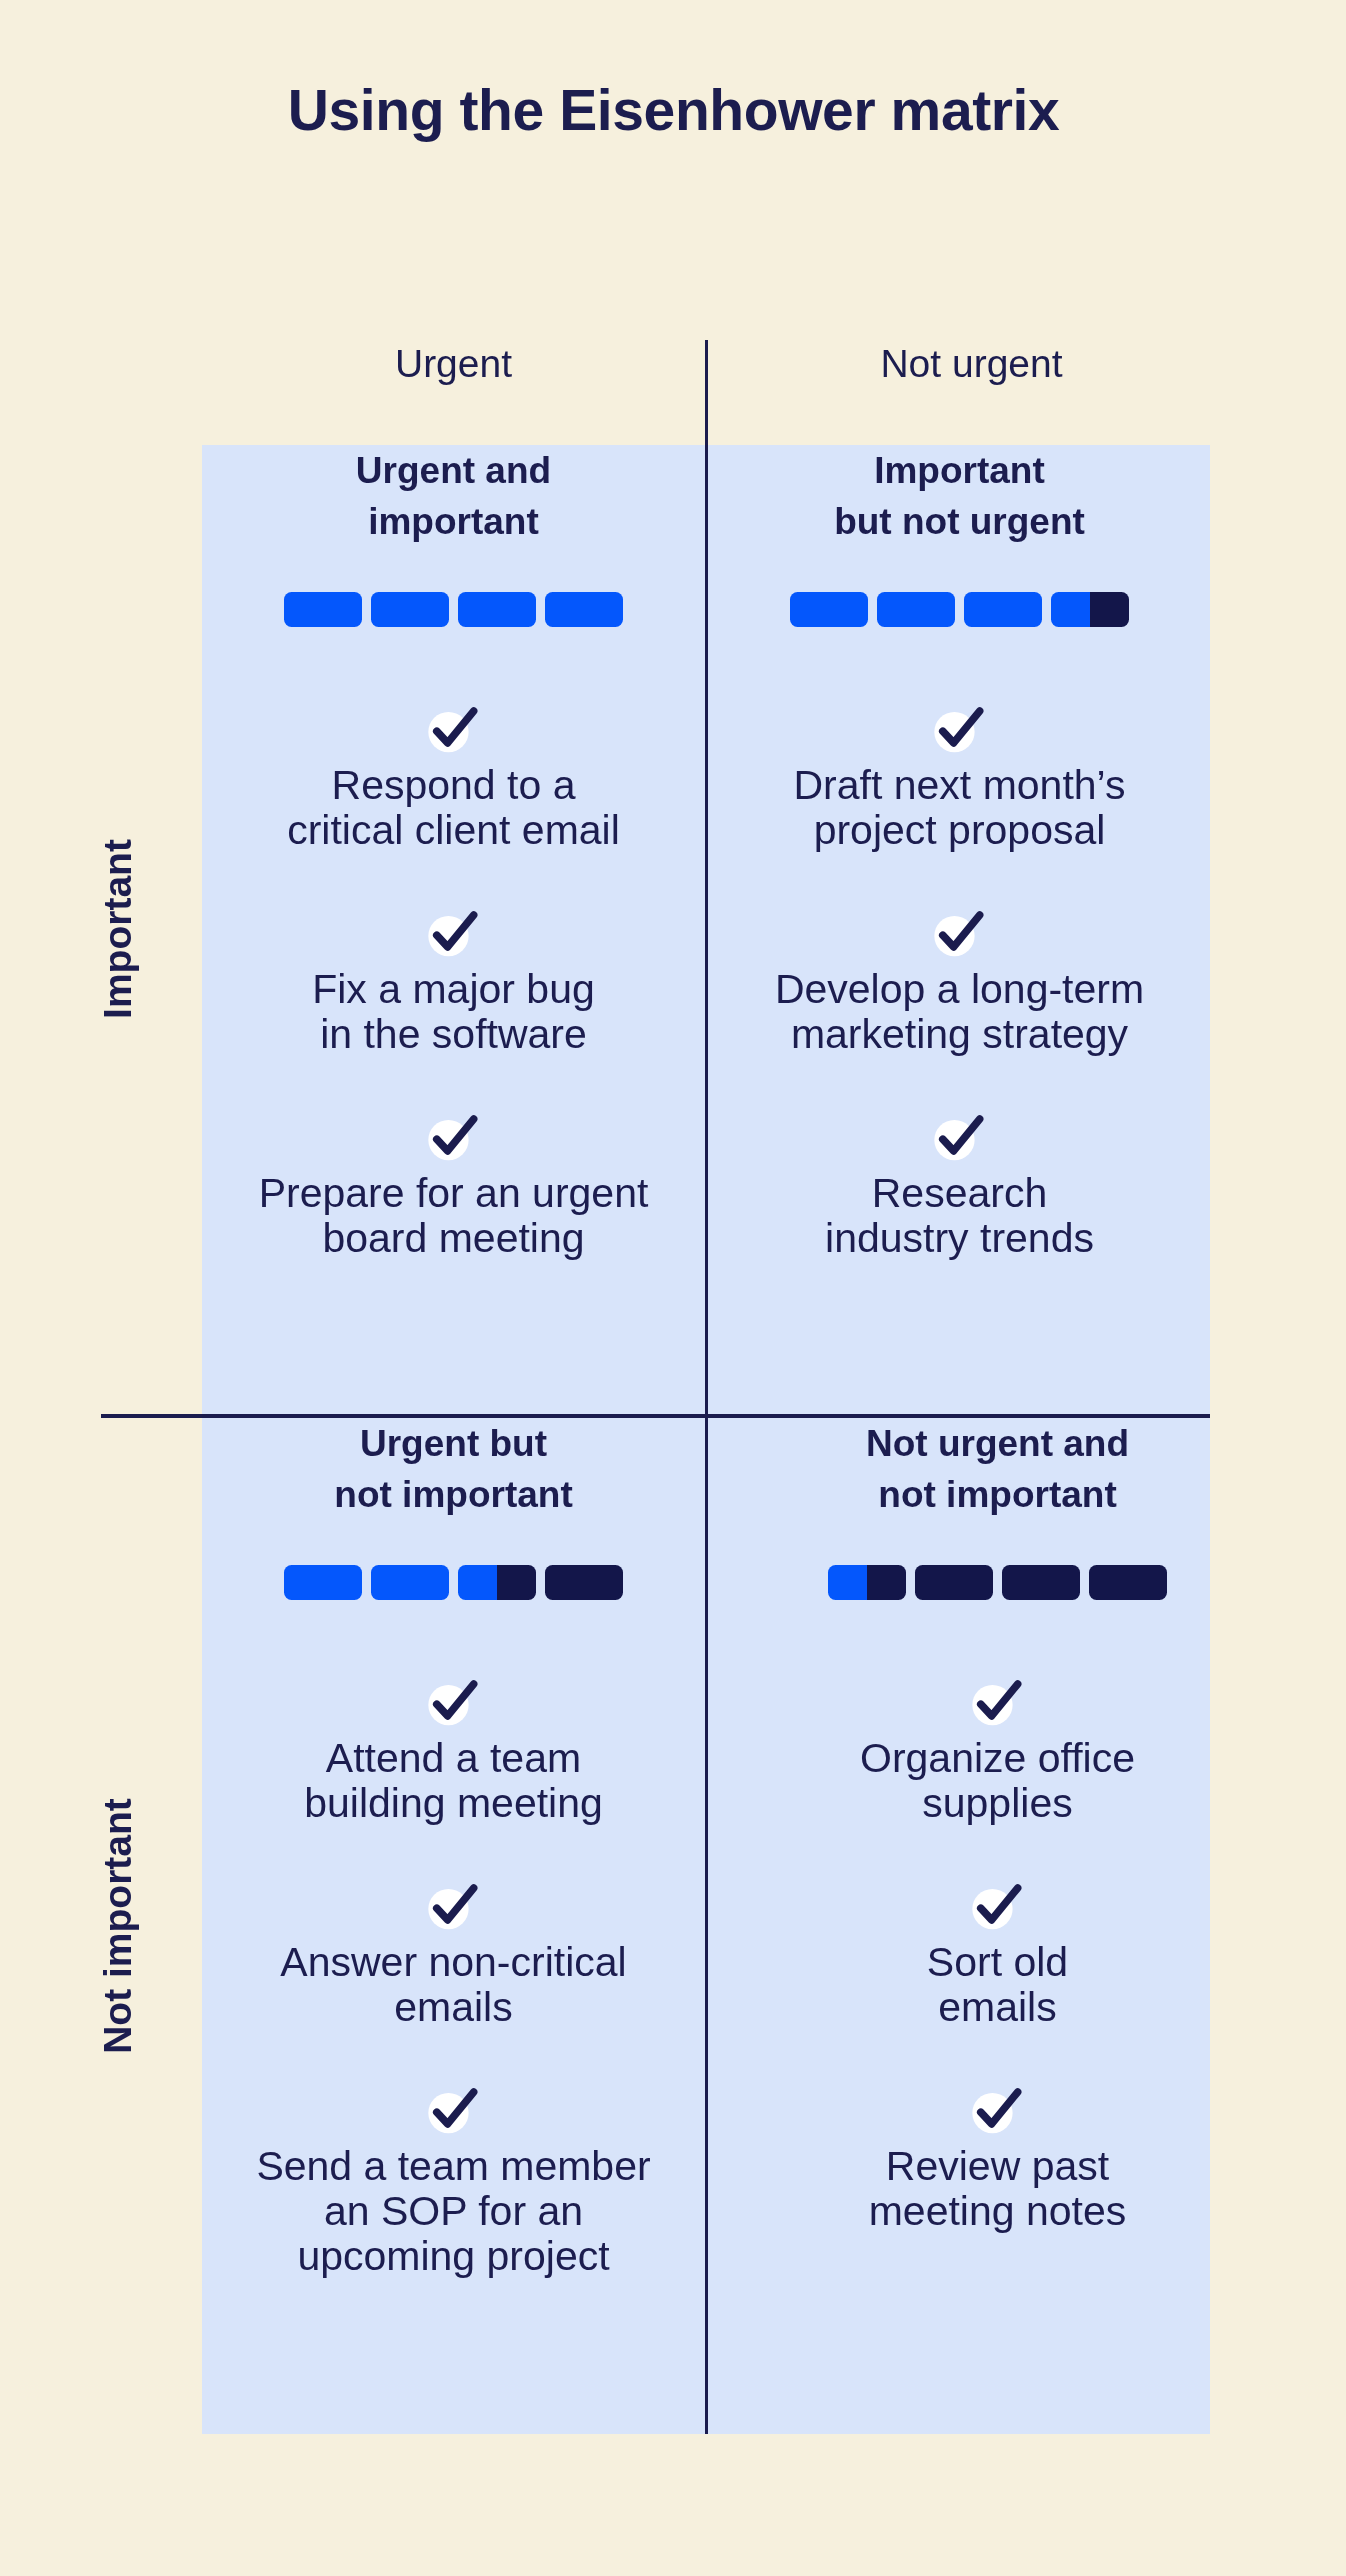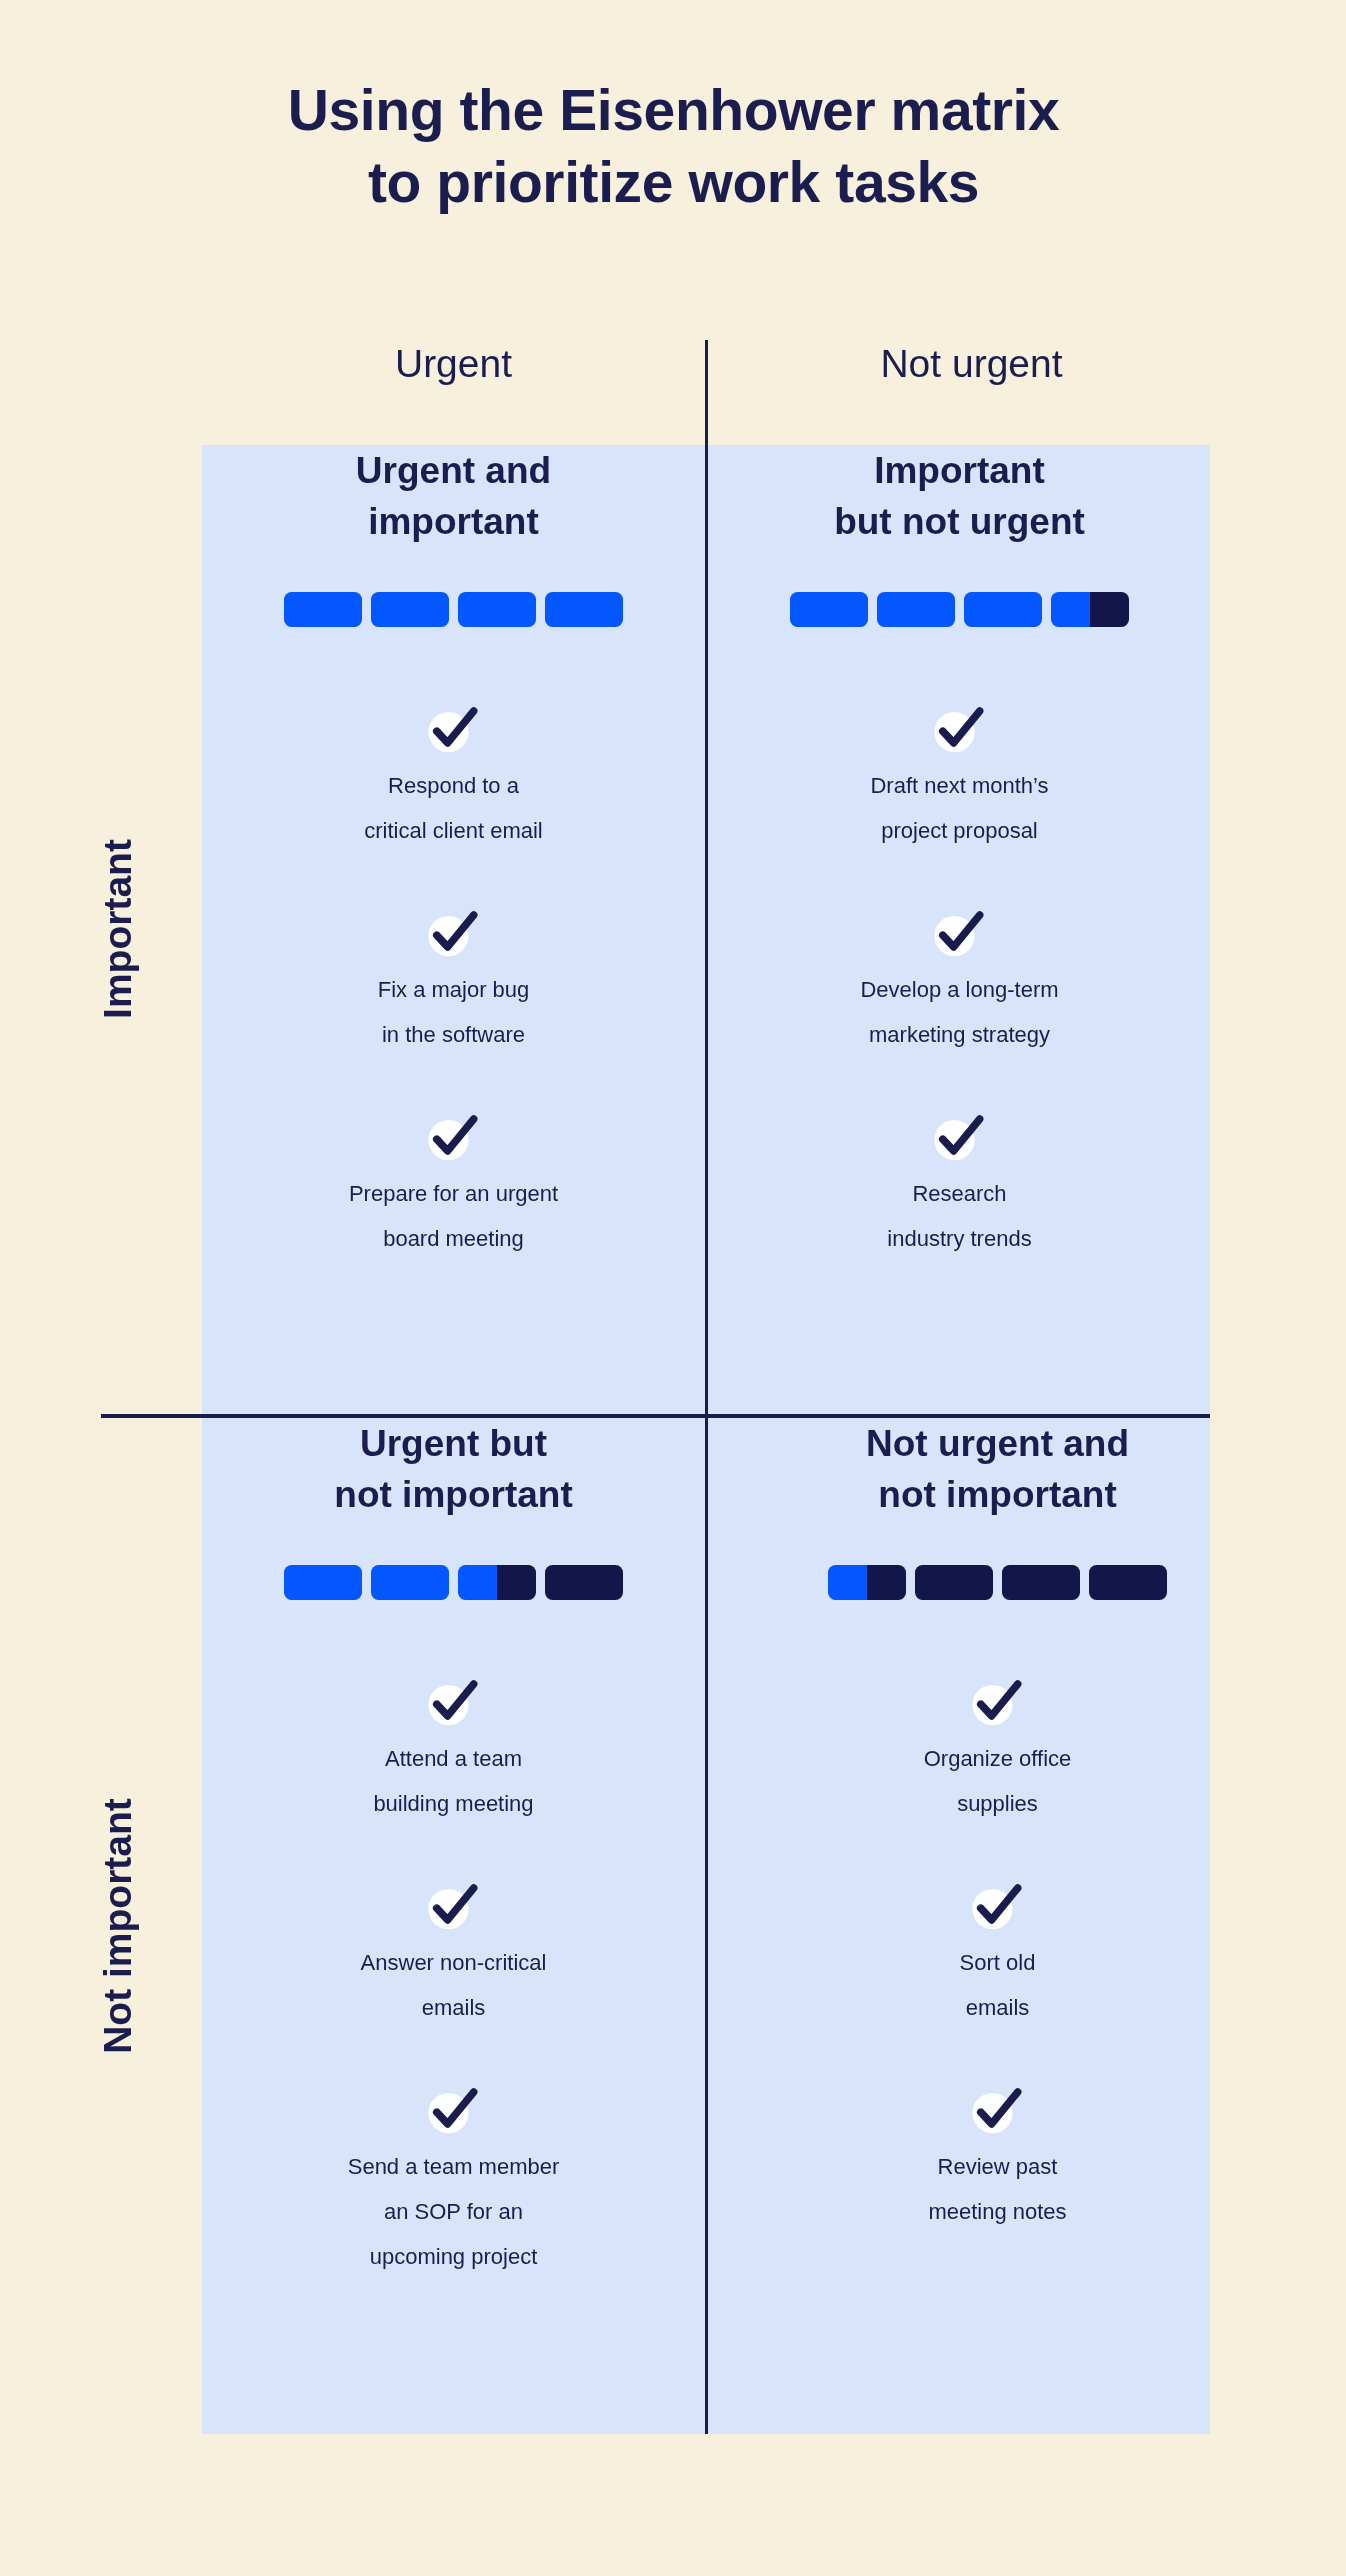--- a/index.html
+++ b/index.html
@@ -79,30 +79,29 @@
   }
   .bar[data-fill="full"]{background:var(--blue);}
   .bar[data-fill="half"]{background:linear-gradient(to right, var(--blue) 0 50%, var(--navy-bar) 50% 100%);}
   .bar[data-fill="empty"]{background:var(--navy-bar);}
 
   .task{
     display:flex;flex-direction:column;align-items:center;
     margin-bottom:57px;
   }
   .check{width:51px;height:47px;margin-bottom:10px;}
-  .task-line{font-size:22px;font-weight:400;line-height:45px;}
+  .task-line{font-size:41px;font-weight:400;line-height:45px;}
 </style>
 </head>
 <body>
 
 <div class="page">
 
   <div class="title">
     <div>Using the Eisenhower matrix</div>
-    <div>to prioritize work tasks</div>
   </div>
 
   <div class="col-label c0">Urgent</div>
   <div class="col-label c1">Not urgent</div>
 
   <div class="panel"></div>
 
   <div class="row-label r0">Important</div>
   <div class="row-label r1">Not important</div>
 

